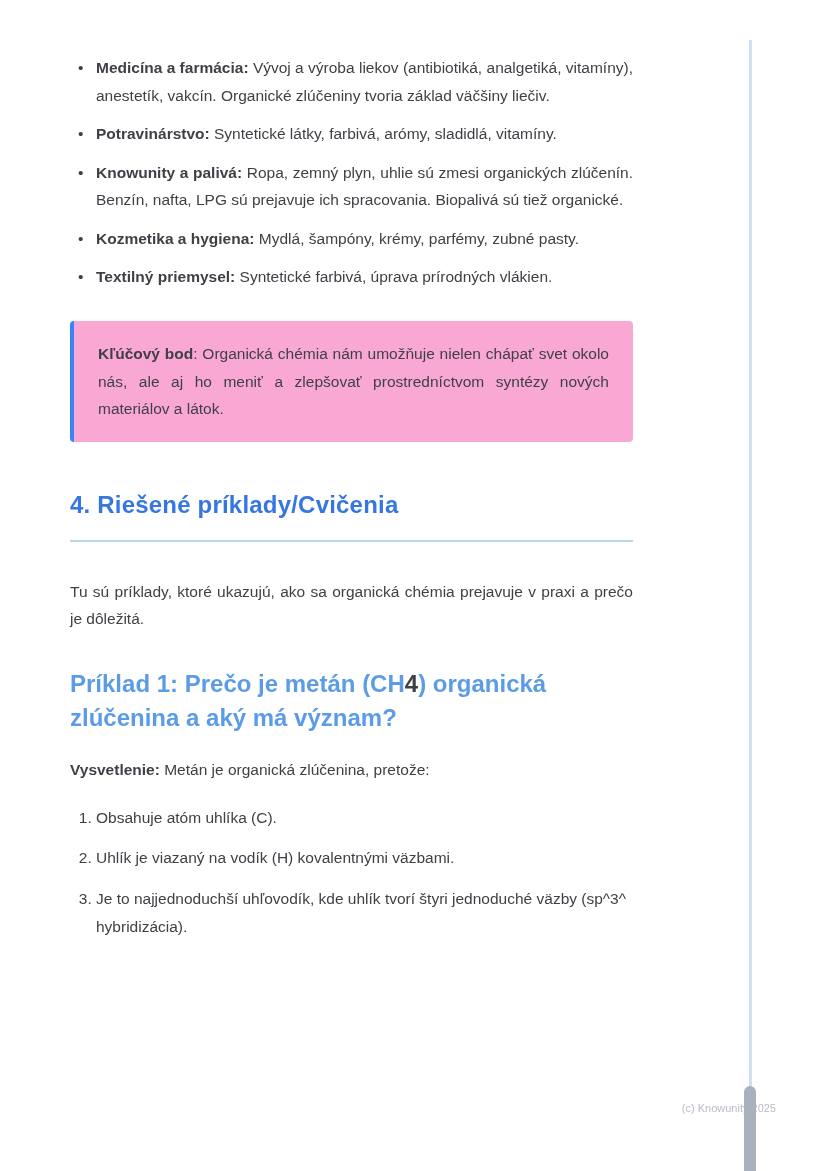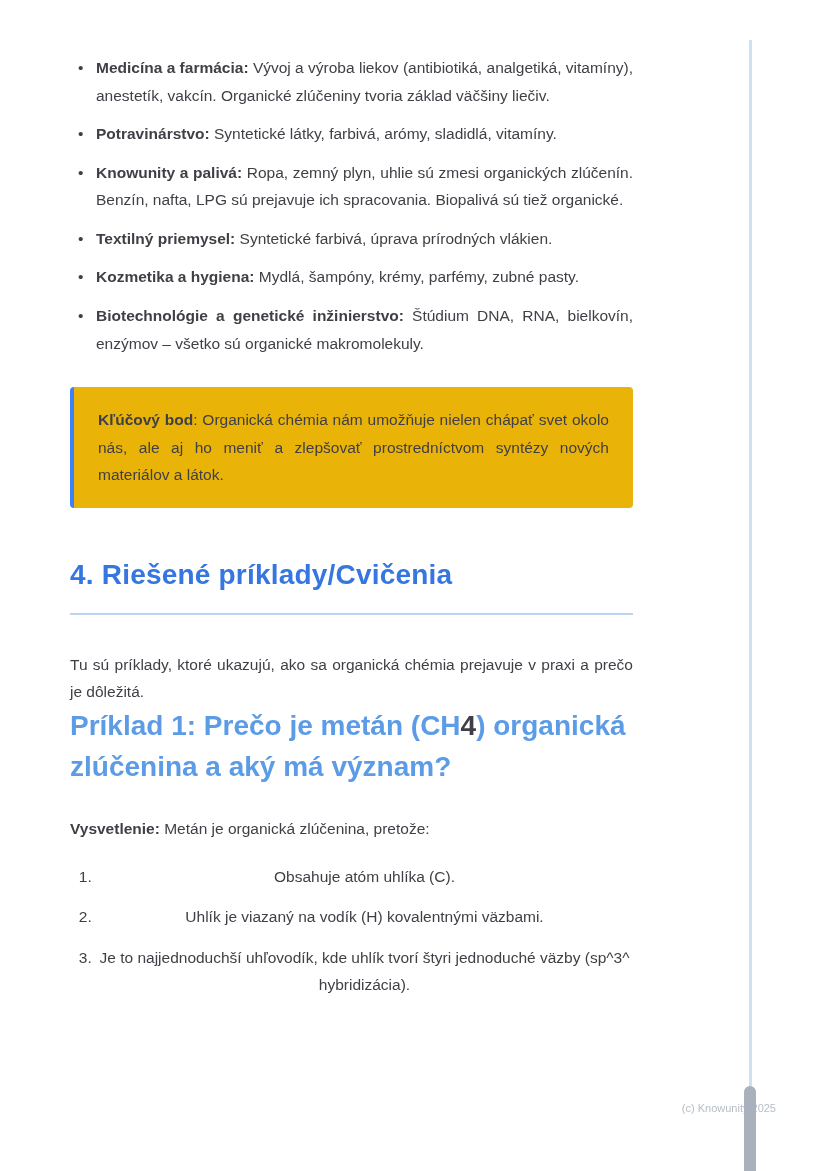--- a/index.html
+++ b/index.html
@@ -30,59 +30,60 @@
   }
   ul.bullets li::before {
     content:"•";
     position:absolute;
     left:8px; top:0;
     color:#3f3f46;
   }
 
   .callout {
     margin-top:30px;
-    background:#eab308;
+    background:#f9a8d4;
     border-left:4px solid #3b82f6;
     border-radius:4px;
     padding:19px 24px;
   }
   .callout p { text-align:justify; }
 
   h2.section-heading {
     margin-top:42px;
-    font-size:28px;
+    font-size:24px;
     font-weight:700;
     color:#3576e0;
     padding-bottom:13px;
     border-bottom:2px solid #bcd5f3;
     letter-spacing:0.2px;
   }
   .section-intro { margin-top:36px; }
 
   h3.example-heading {
-    font-size:28px;
+    margin-top:34px;
+    font-size:24px;
     font-weight:700;
     color:#5c9ce6;
     line-height:1.45;
   }
   h3.example-heading .sub-bold {
     color:#3f3f46;
     font-weight:700;
   }
 
-  .lead-para { margin-top:28px; }
+  .lead-para { margin-top:20px; }
 
   ol.numbered {
     margin-top:20px;
     padding-left:26px;
     list-style-position:outside;
   }
   ol.numbered li {
     margin-bottom:13px;
-    text-align:center;
+    text-align:left;
   }
 
   .footer-copy {
     position:absolute;
     top:1102px;
     right:52px;
     font-size:11px;
     color:#b6bdc6;
   }
 
@@ -110,27 +111,24 @@
     <li>
       <span class="b">Medicína a farmácia:</span><span> Vývoj a výroba liekov (antibiotiká, analgetiká, vitamíny), anestetík, vakcín. Organické zlúčeniny tvoria základ väčšiny liečiv.</span>
     </li>
     <li>
       <span class="b">Potravinárstvo:</span><span> Syntetické látky, farbivá, arómy, sladidlá, vitamíny.</span>
     </li>
     <li>
       <span class="b">Knowunity a palivá:</span><span> Ropa, zemný plyn, uhlie sú zmesi organických zlúčenín. Benzín, nafta, LPG sú prejavuje ich spracovania. Biopalivá sú tiež organické.</span>
     </li>
     <li>
-      <span class="b">Textilný priemysel:</span><span> Syntetické farbivá, úprava prírodných vlákien.</span>
-    </li>
-    <li>
       <span class="b">Kozmetika a hygiena:</span><span> Mydlá, šampóny, krémy, parfémy, zubné pasty.</span>
     </li>
     <li>
-      <span class="b">Biotechnológie a genetické inžinierstvo:</span><span> Štúdium DNA, RNA, bielkovín, enzýmov – všetko sú organické makromolekuly.</span>
+      <span class="b">Textilný priemysel:</span><span> Syntetické farbivá, úprava prírodných vlákien.</span>
     </li>
   </ul>
 
   <div class="callout">
     <p>
       <span class="b">Kľúčový bod</span><span>: Organická chémia nám umožňuje nielen chápať svet okolo nás, ale aj ho meniť a zlepšovať prostredníctvom syntézy nových materiálov a látok.</span>
     </p>
   </div>
 
   <h2 class="section-heading">4. Riešené príklady/Cvičenia</h2>

